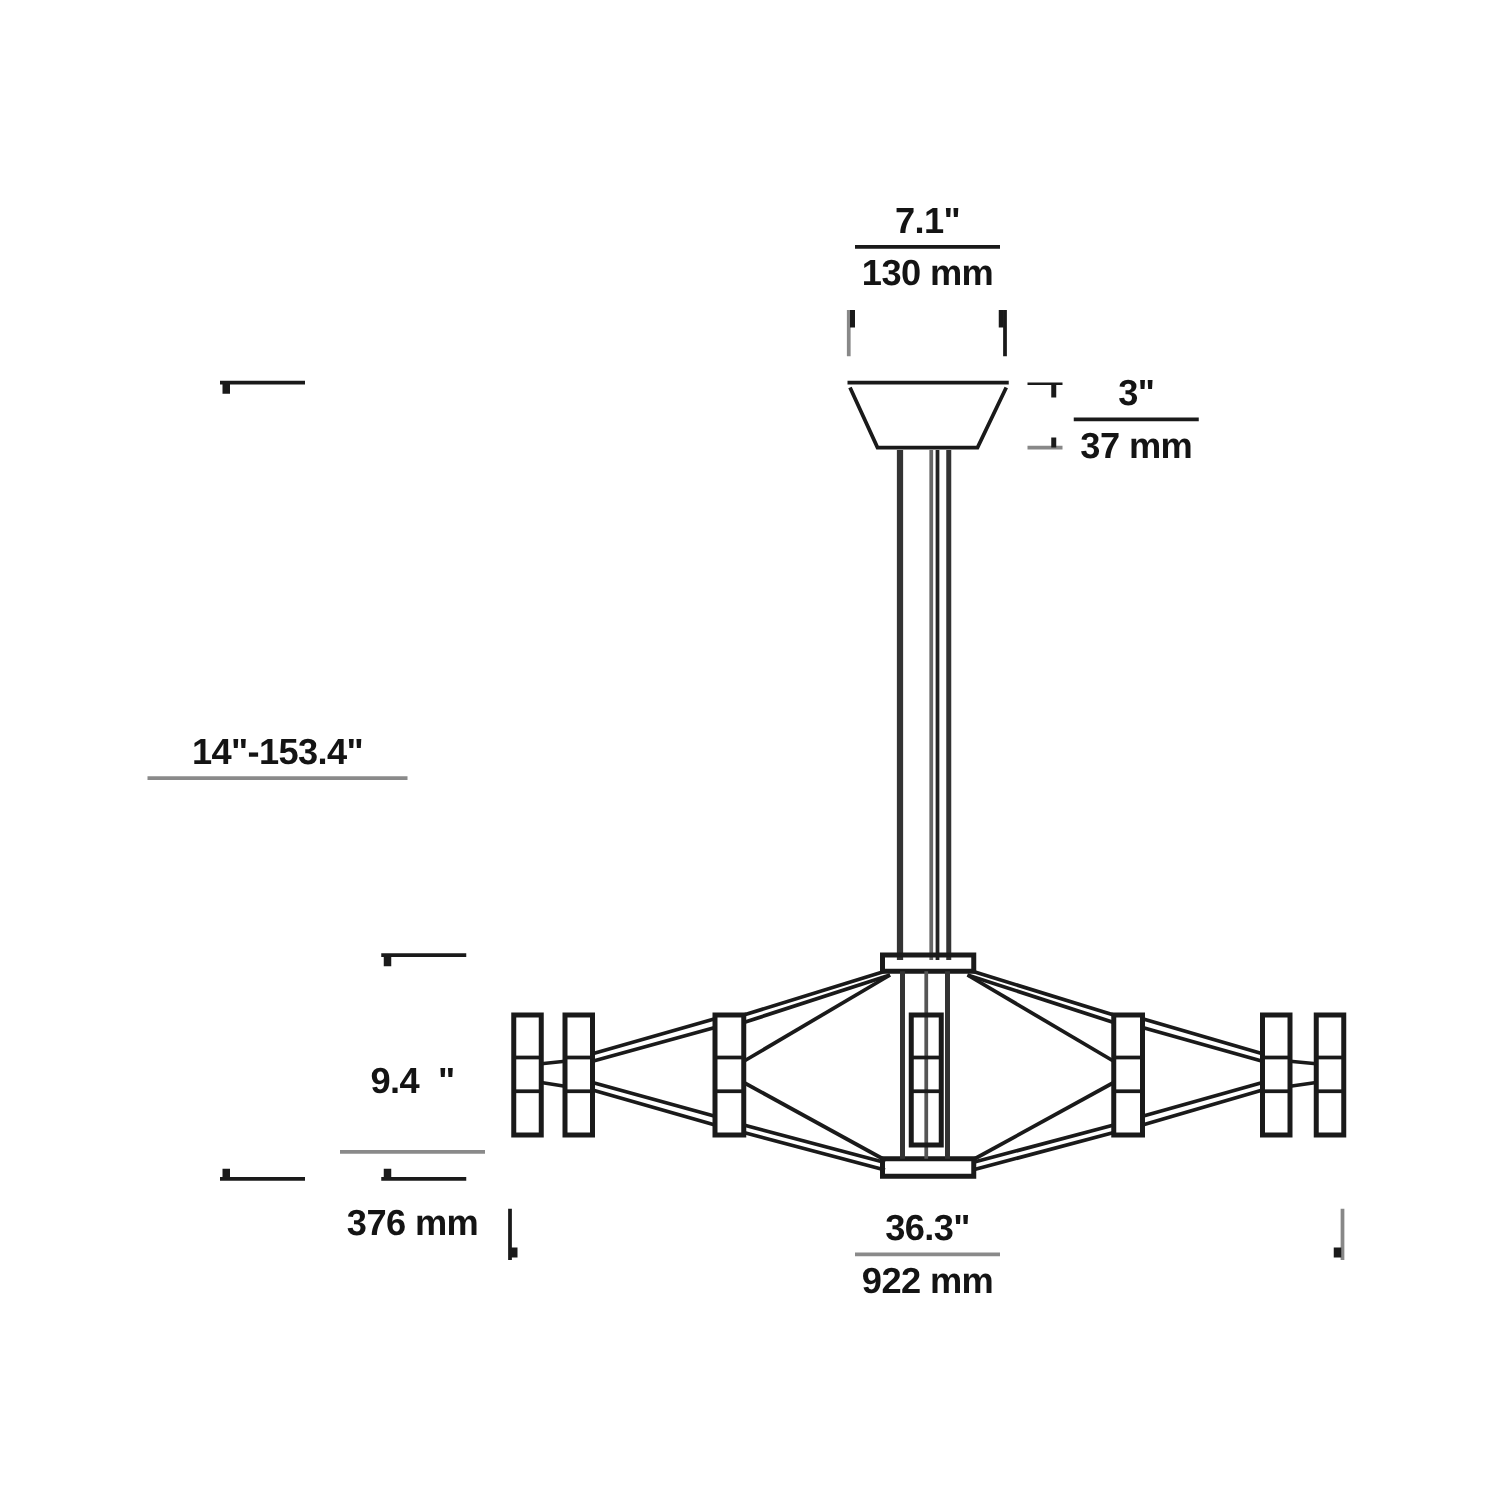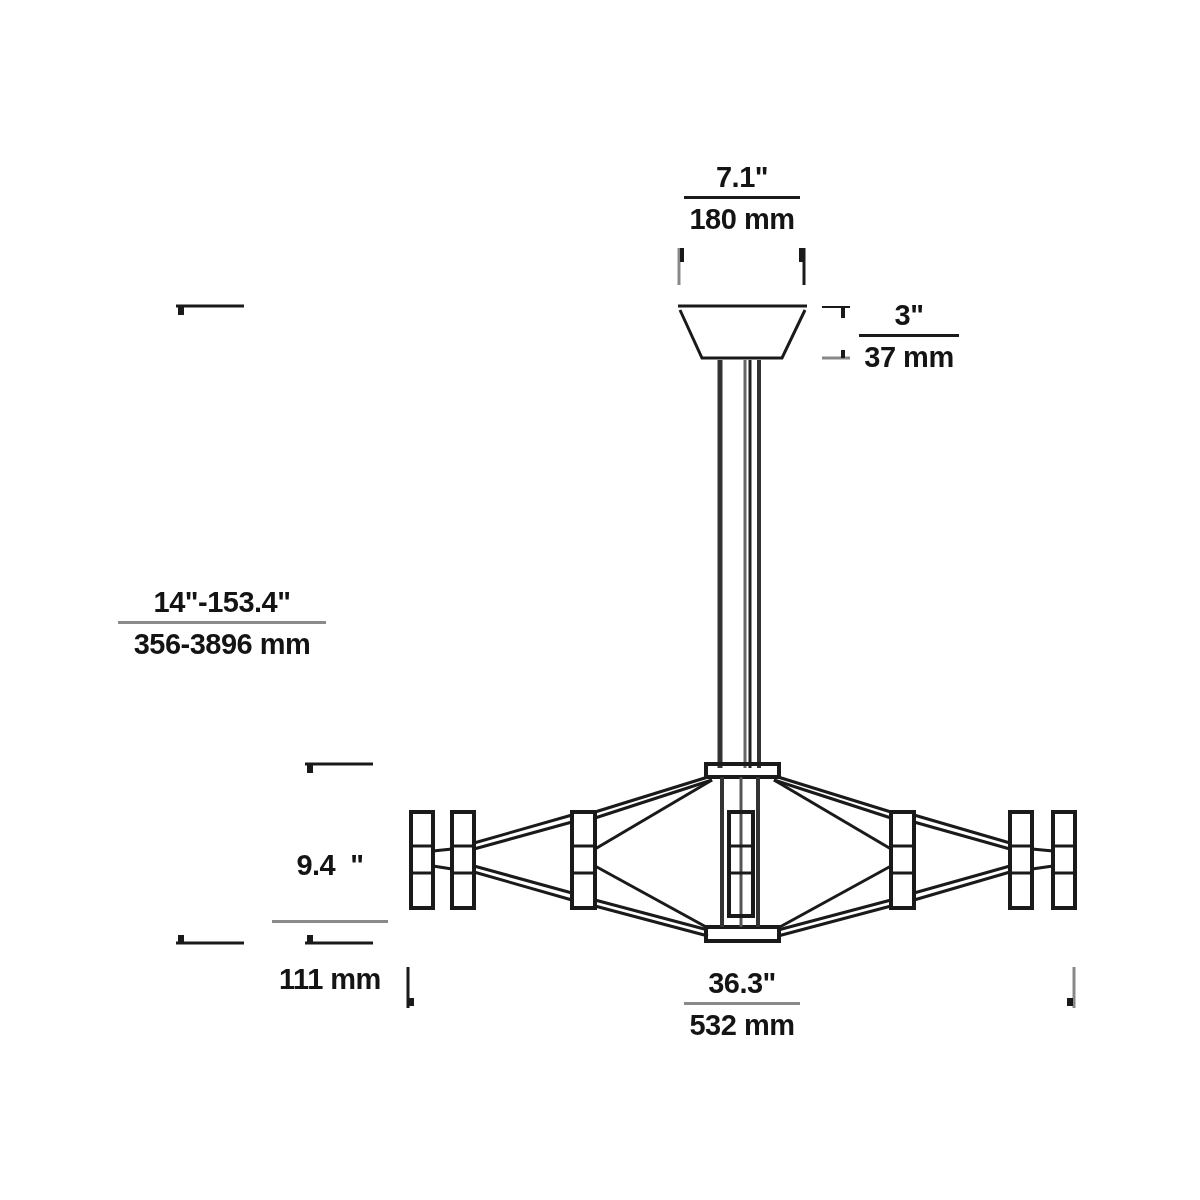--- a/index.html
+++ b/index.html
@@ -141,38 +141,37 @@
       <rect x="408" y="998" width="6" height="8" fill="#1a1a1a" stroke="none"></rect>
       <line x1="1074" y1="967" x2="1074" y2="1008" stroke="#888" stroke-width="3"></line>
       <rect x="1067" y="998" width="6" height="8" fill="#1a1a1a" stroke="none"></rect>
     </g>
   </g>
 </svg>
 
 <div class="dim" style="left:684px; top:160px; width:116px;">
   <span class="top">7.1"</span>
   <span class="bar" style="background:#1a1a1a;"></span>
-  <span class="bot">180 mm</span>
+  <span class="bot">130 mm</span>
 </div>
 
 <div class="dim" style="left:859px; top:298px; width:100px;">
   <span class="top">3"</span>
   <span class="bar" style="background:#1a1a1a;"></span>
   <span class="bot">37 mm</span>
 </div>
 
 <div class="dim" style="left:118px; top:585px; width:208px;">
   <span class="top">14"-153.4"</span>
   <span class="bar" style="background:#8a8a8a;"></span>
-  <span class="bot">356-3896 mm</span>
 </div>
 
 <div class="dim" style="left:272px; top:812px; width:116px; white-space:pre;">
   <span class="top">9.4  "</span>
   <span class="bar" style="background:#8a8a8a;"></span>
-  <span class="bot">111 mm</span>
+  <span class="bot">376 mm</span>
 </div>
 
 <div class="dim" style="left:684px; top:966px; width:116px;">
   <span class="top">36.3"</span>
   <span class="bar" style="background:#8a8a8a;"></span>
-  <span class="bot">532 mm</span>
+  <span class="bot">922 mm</span>
 </div>
 
 </body></html>

